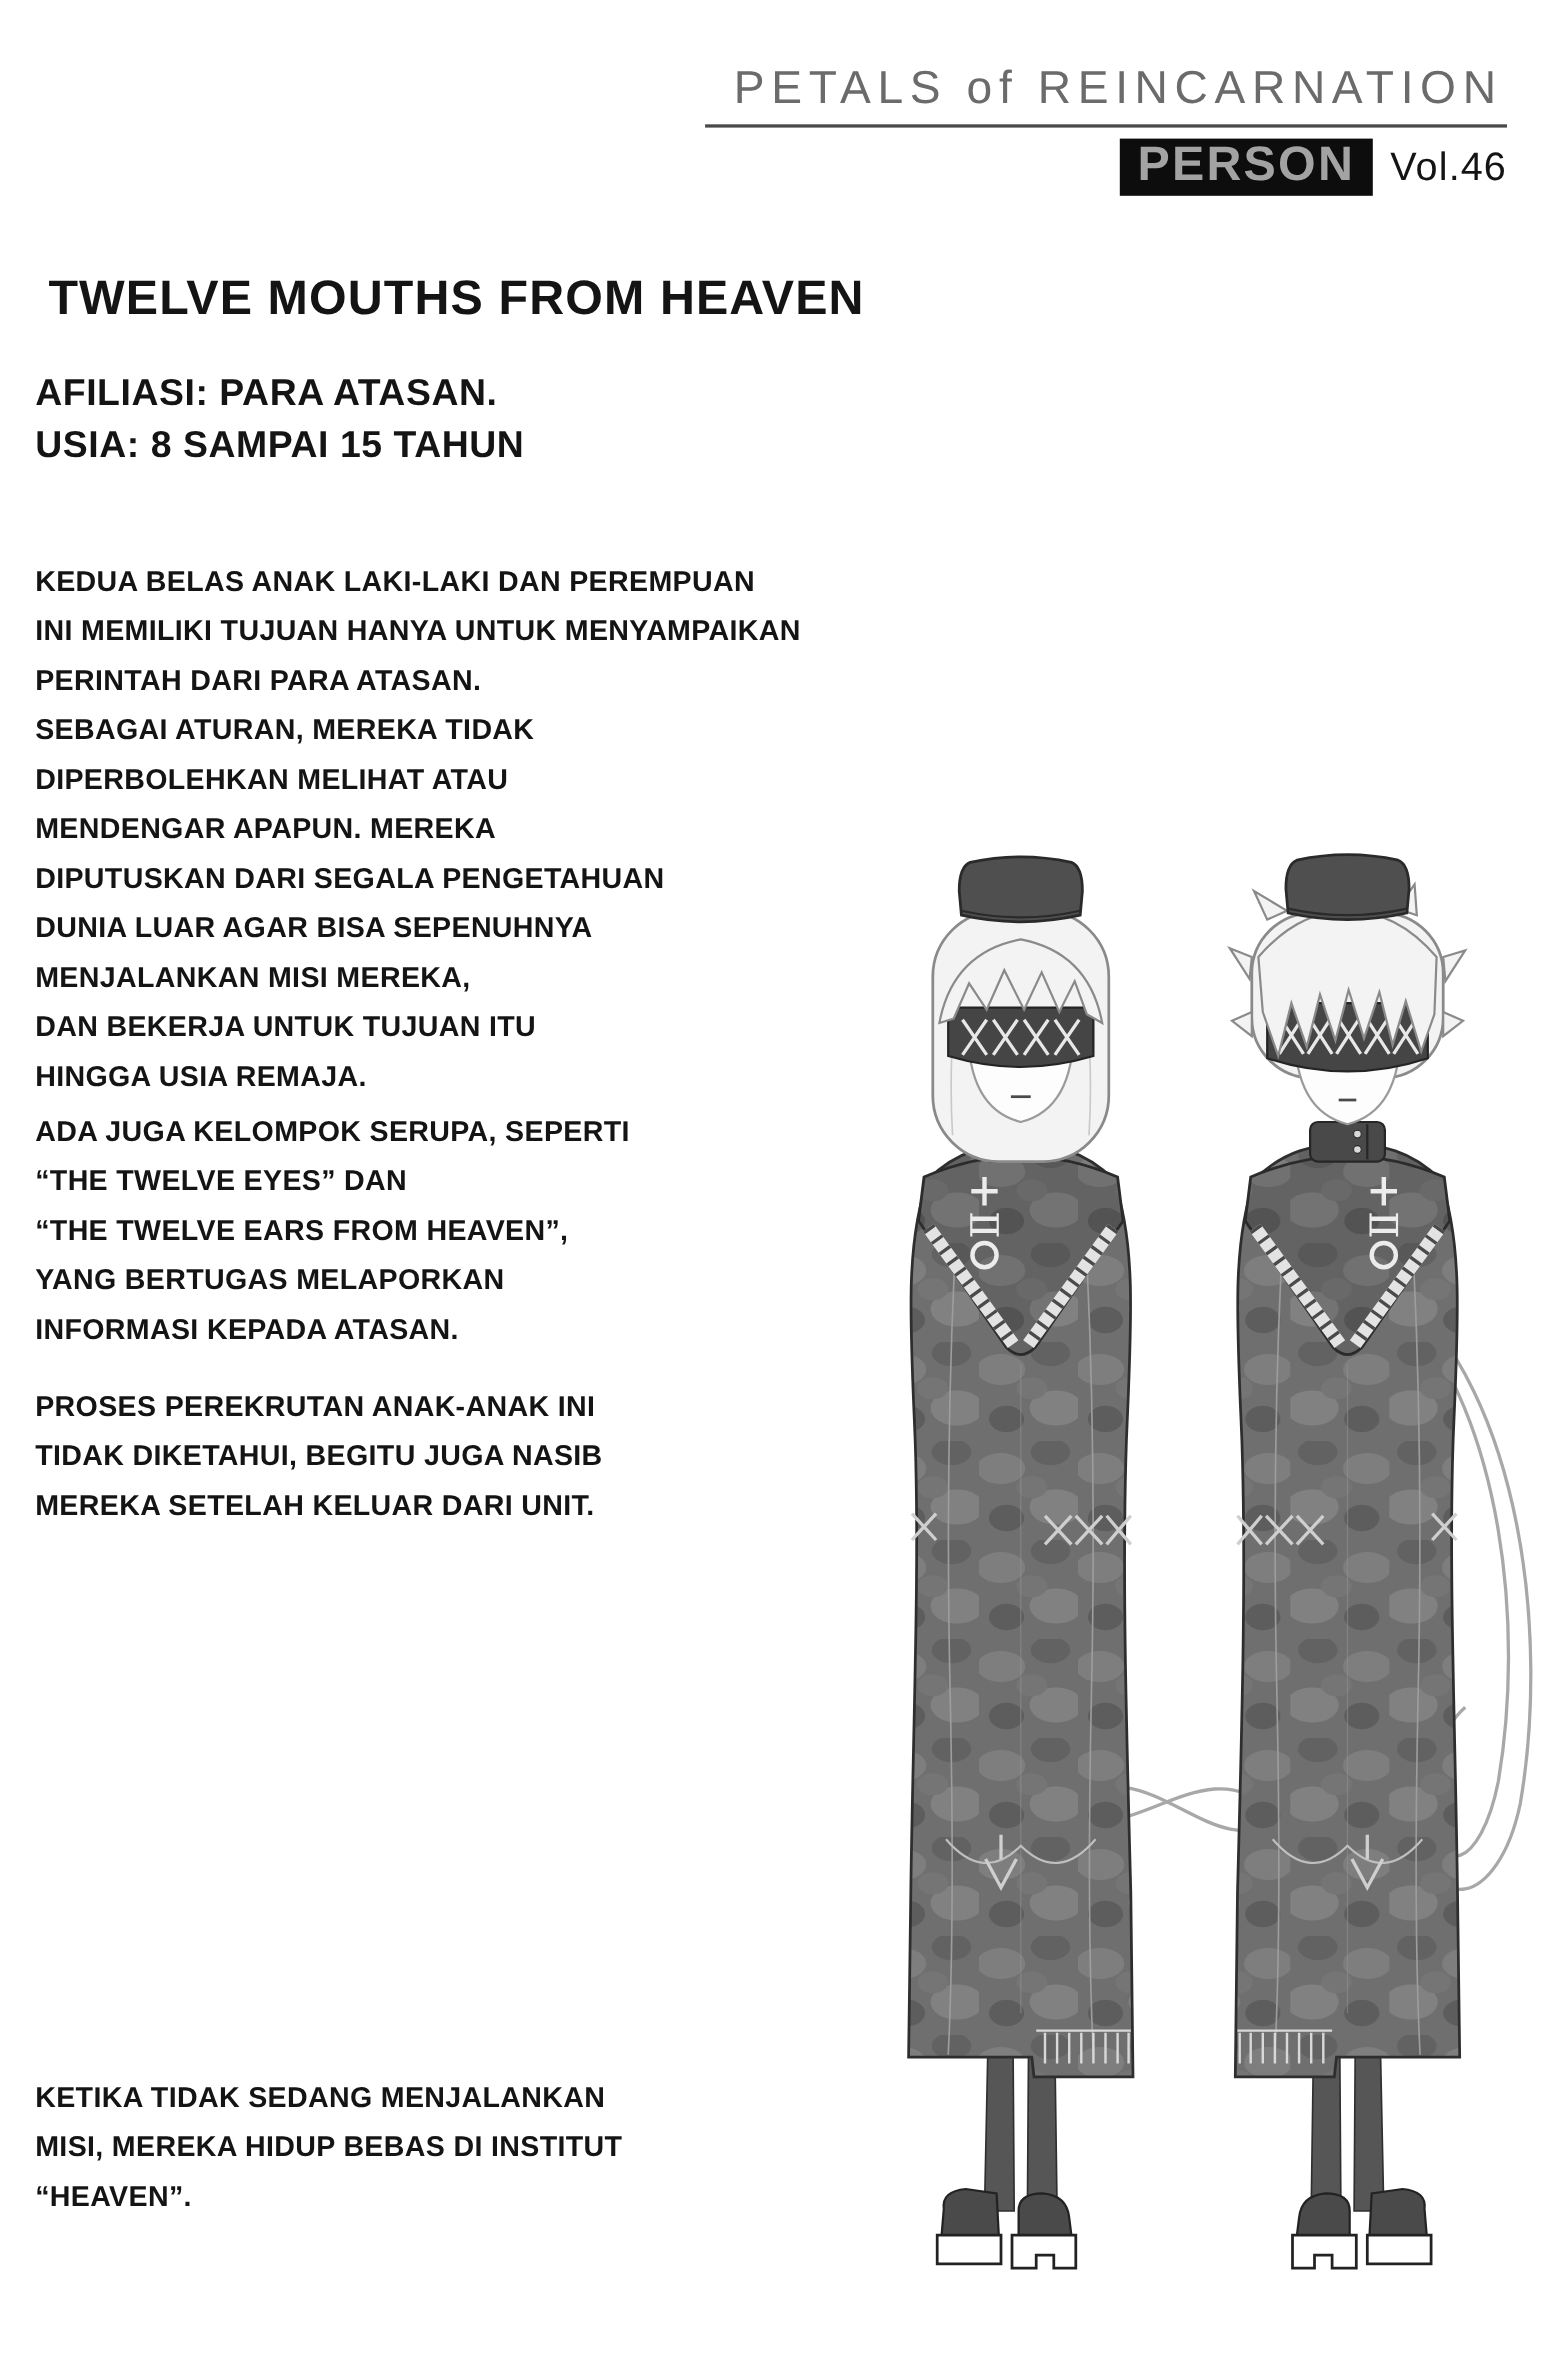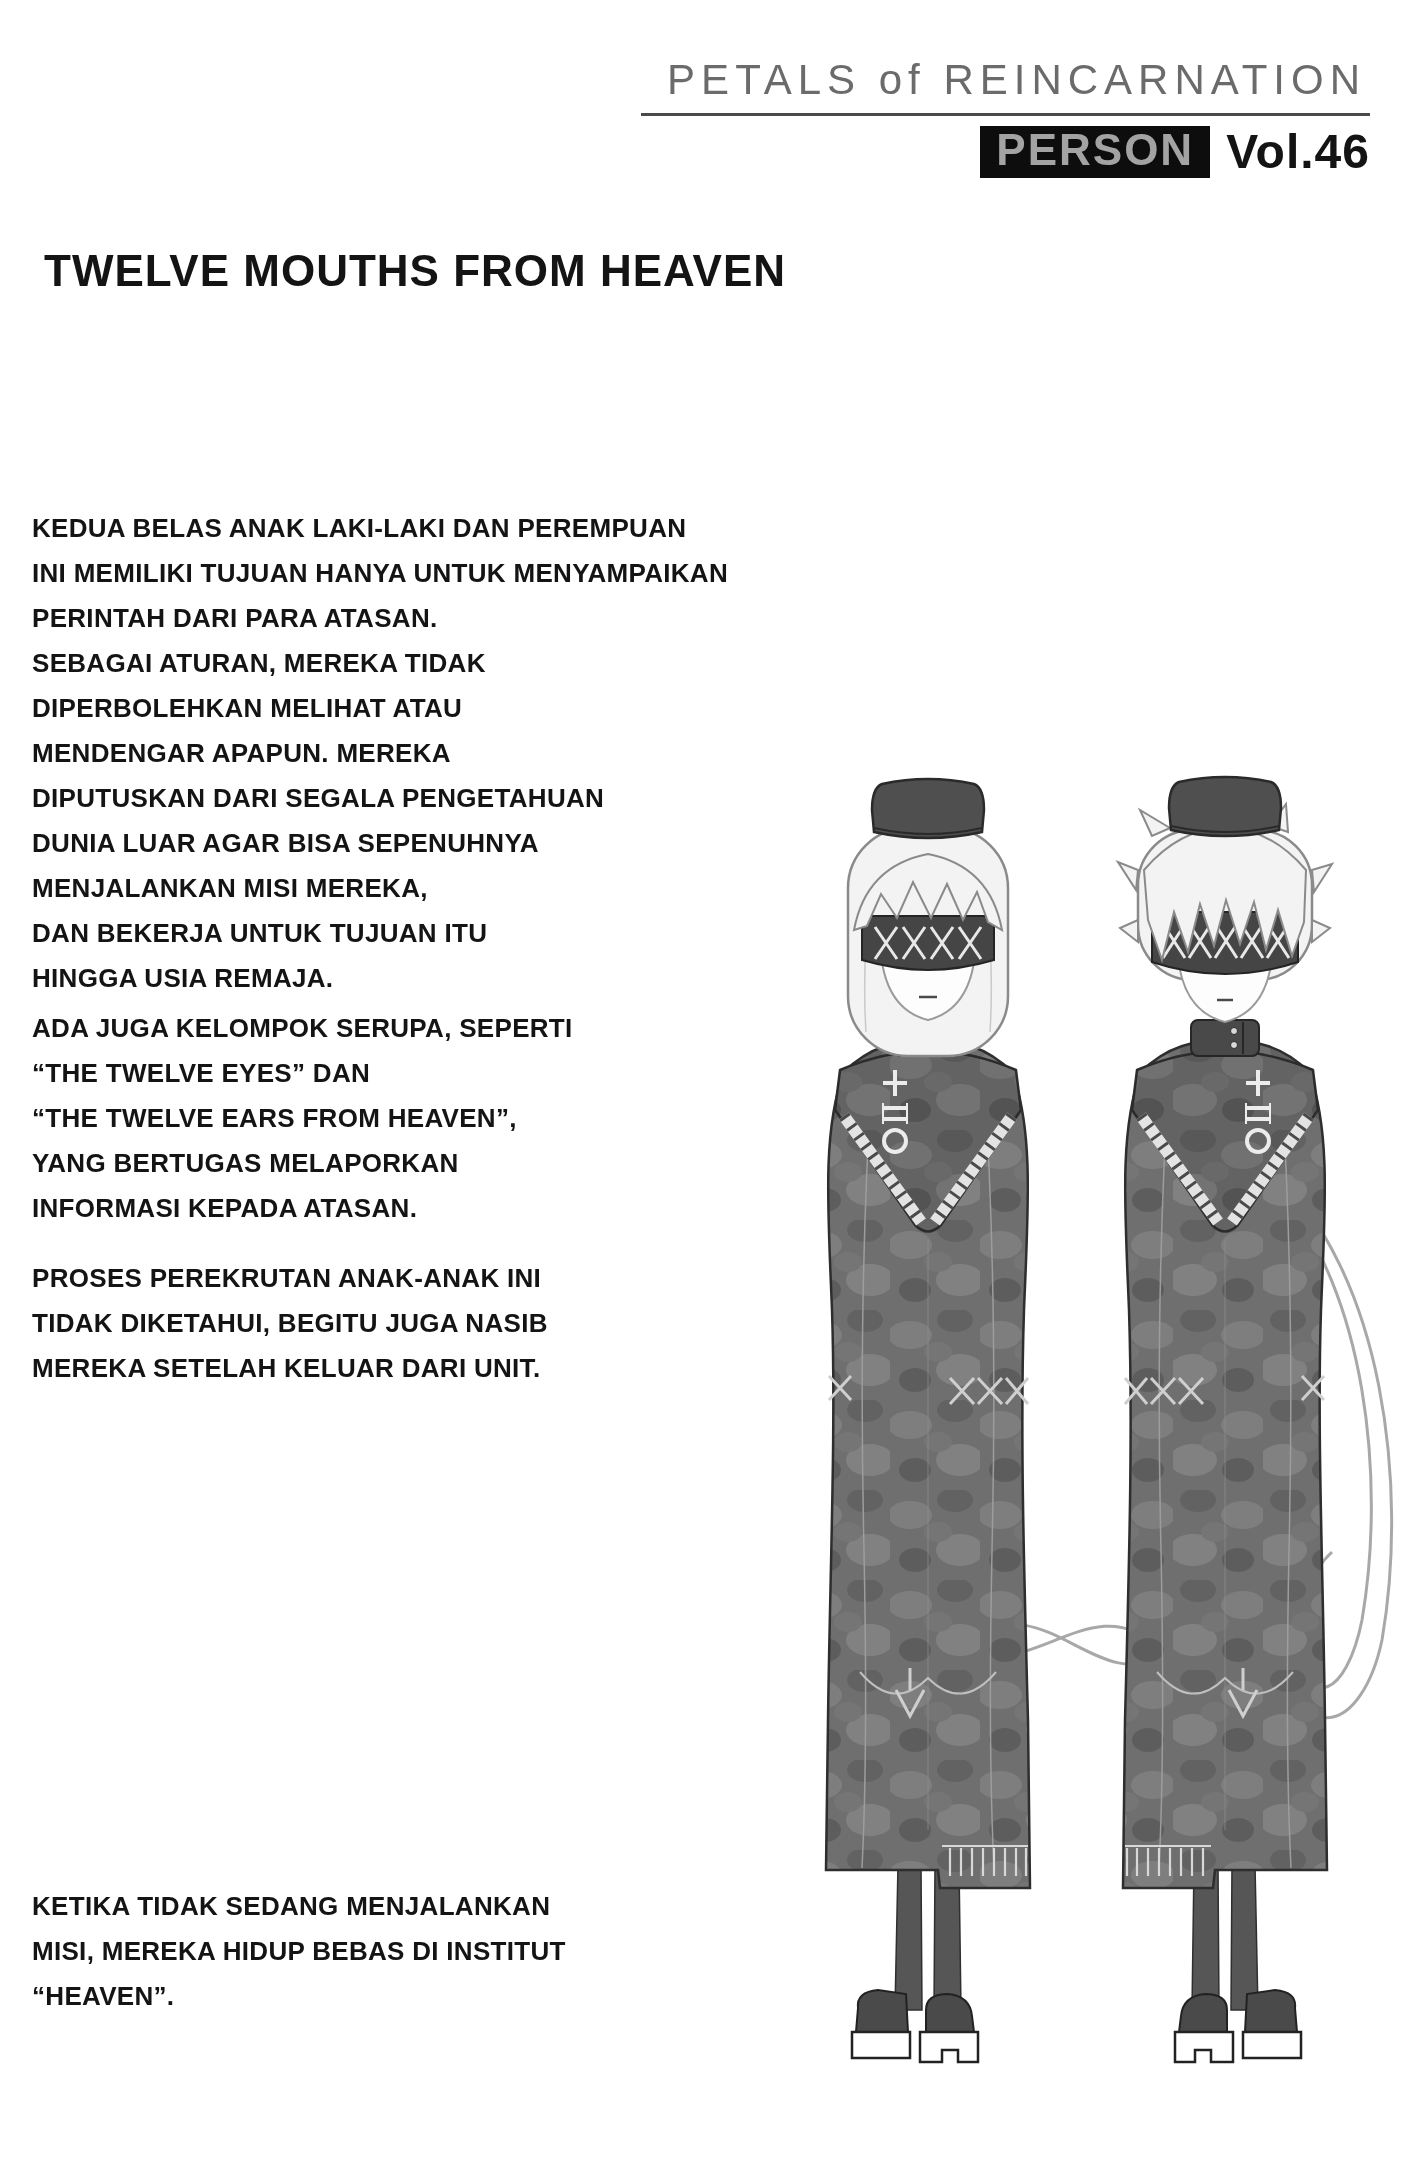--- a/index.html
+++ b/index.html
@@ -11,21 +11,21 @@
   .header-block{position:absolute;top:56px;right:50px;text-align:right;z-index:3;}
   .series-title{
     display:inline-block;font-size:42px;letter-spacing:6px;color:#6b6b6b;
     border-bottom:3px solid #4a4a4a;padding:0 4px 9px 26px;white-space:nowrap;
   }
   .badge-row{margin-top:10px;display:flex;justify-content:flex-end;align-items:center;gap:16px;}
   .person-badge{
     background:#0d0d0d;color:#a3a3a3;font-weight:bold;font-size:44px;
     letter-spacing:2px;padding:2px 16px 6px;line-height:1;
   }
-  .volume{font-weight:bold;font-size:48px;letter-spacing:1px;line-height:1;}
+  .volume{font-weight:normal;font-size:36px;letter-spacing:1px;line-height:1;}
   
   .page-title{
     position:absolute;left:44px;top:246px;font-size:44px;font-weight:bold;
     letter-spacing:1px;white-space:nowrap;z-index:3;
   }
   .meta{position:absolute;left:32px;top:334px;z-index:3;}
   .meta div{font-size:34px;font-weight:bold;line-height:47px;letter-spacing:.5px;white-space:nowrap;}
   .comic-para{
     position:absolute;left:32px;width:870px;font-size:26px;font-weight:bold;
     line-height:45px;letter-spacing:.3px;white-space:pre-line;z-index:3;
@@ -41,20 +41,24 @@
 
   <div class="header-block">
     <div class="series-title">PETALS of REINCARNATION</div>
     <div class="badge-row">
       <span class="person-badge">PERSON</span>
       <span class="volume">Vol.46</span>
     </div>
   </div>
 
   <div class="page-title">TWELVE MOUTHS FROM HEAVEN</div>
+  <div class="meta">
+    <div>AFILIASI: PARA ATASAN.</div>
+    <div>USIA: 8 SAMPAI 15 TAHUN</div>
+  </div>
 
   <div class="comic-para p1">KEDUA BELAS ANAK LAKI-LAKI DAN PEREMPUAN
 INI MEMILIKI TUJUAN HANYA UNTUK MENYAMPAIKAN
 PERINTAH DARI PARA ATASAN.
 SEBAGAI ATURAN, MEREKA TIDAK
 DIPERBOLEHKAN MELIHAT ATAU
 MENDENGAR APAPUN. MEREKA
 DIPUTUSKAN DARI SEGALA PENGETAHUAN
 DUNIA LUAR AGAR BISA SEPENUHNYA
 MENJALANKAN MISI MEREKA,

